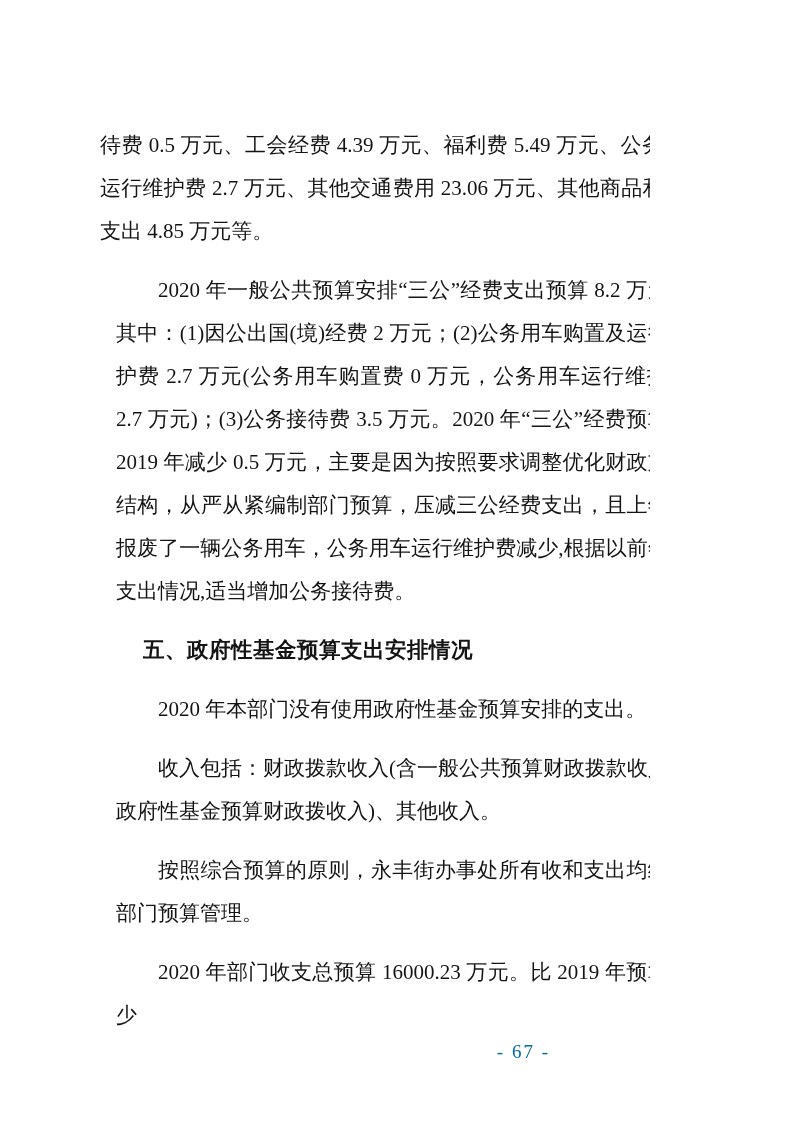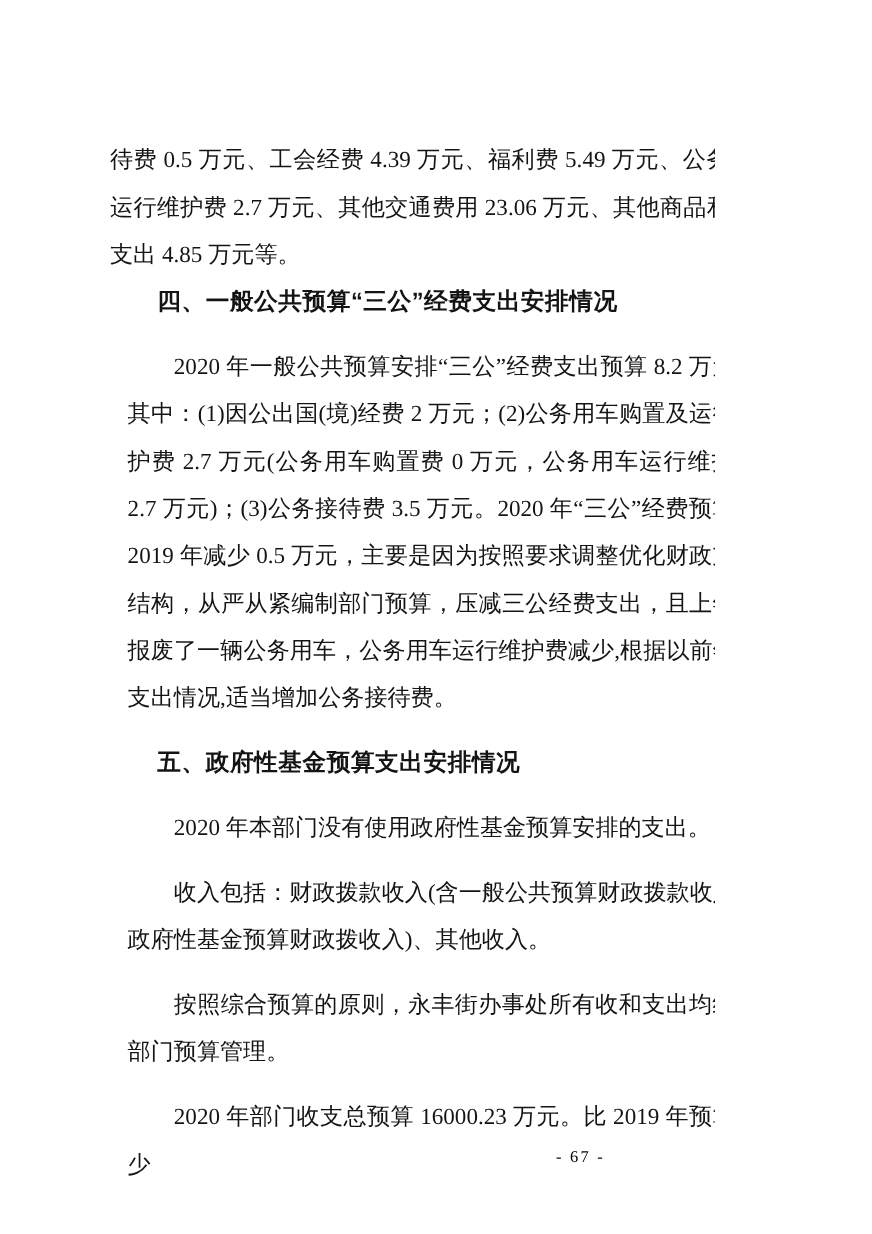--- a/index.html
+++ b/index.html
@@ -40,33 +40,32 @@
     font-family: "Liberation Sans", "DejaVu Sans", sans-serif;
     font-weight: 700;
     font-size: 21.5px;
     letter-spacing: 0.5px;
     text-align: left;
   }
   .page-number {
     position: absolute;
     top: 1037px;
     right: 100px;
-    font-size: 15px;
+    font-size: 19px;
     line-height: 30px;
-    color: #000000;
+    color: #0369a1;
     letter-spacing: 2px;
   }
 </style>
 </head>
 <body>
 
 <div class="page">
   <div class="content">
     <p class="para-continued">待费 0.5 万元、工会经费 4.39 万元、福利费 5.49 万元、公务用车运行维护费 2.7 万元、其他交通费用 23.06 万元、其他商品和服务支出 4.85 万元等。</p>
-    <h3 class="heading">四、一般公共预算“三公”经费支出安排情况</h3>
     <p class="para">2020 年一般公共预算安排“三公”经费支出预算 8.2 万元。其中：(1)因公出国(境)经费 2 万元；(2)公务用车购置及运行维护费 2.7 万元(公务用车购置费 0 万元，公务用车运行维护费 2.7 万元)；(3)公务接待费 3.5 万元。2020 年“三公”经费预算比 2019 年减少 0.5 万元，主要是因为按照要求调整优化财政支出结构，从严从紧编制部门预算，压减三公经费支出，且上年度报废了一辆公务用车，公务用车运行维护费减少,根据以前年度支出情况,适当增加公务接待费。</p>
     <h3 class="heading">五、政府性基金预算支出安排情况</h3>
     <p class="para">2020 年本部门没有使用政府性基金预算安排的支出。</p>
     <p class="para">收入包括：财政拨款收入(含一般公共预算财政拨款收入、政府性基金预算财政拨收入)、其他收入。</p>
     <p class="para">按照综合预算的原则，永丰街办事处所有收和支出均纳入部门预算管理。</p>
     <p class="para">2020 年部门收支总预算 16000.23 万元。比 2019 年预算减少</p>
   </div>
   <div class="page-number">- 67 -</div>
 </div>
 

